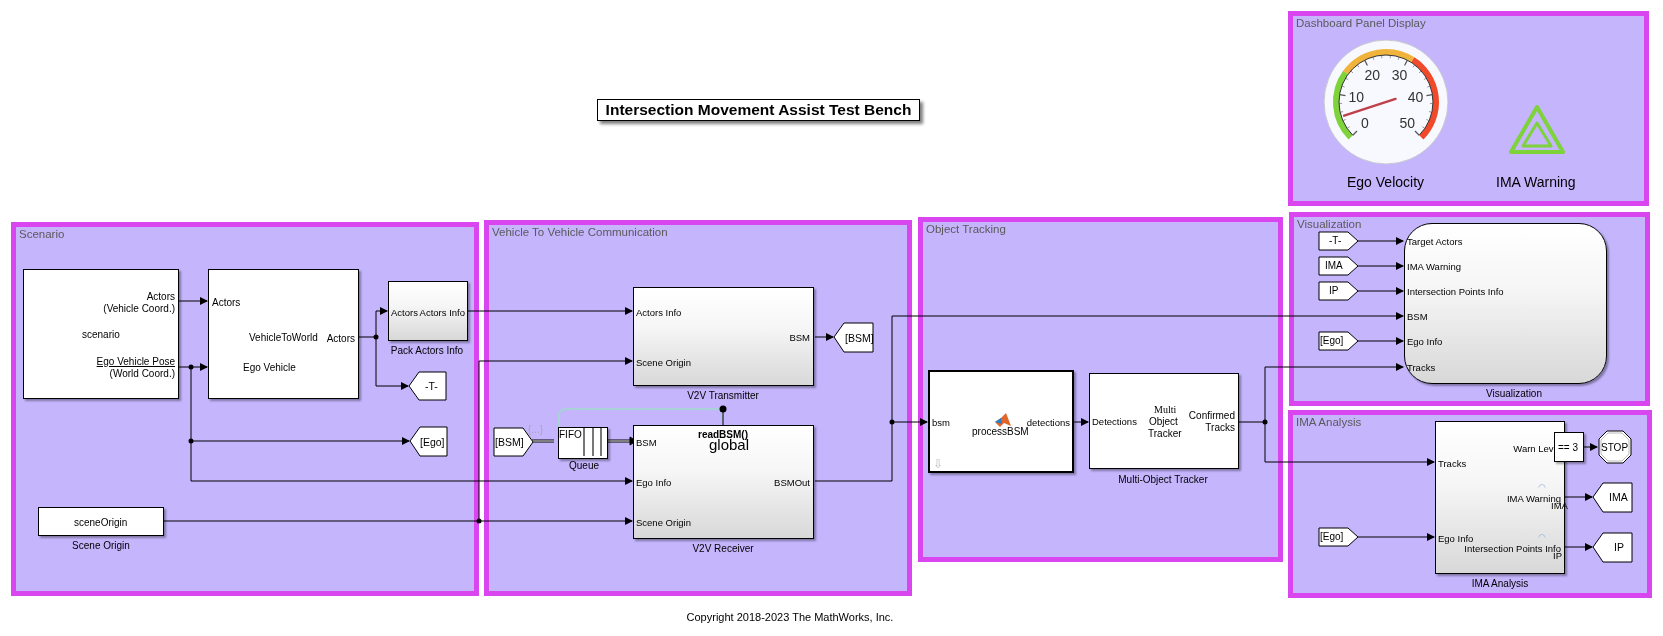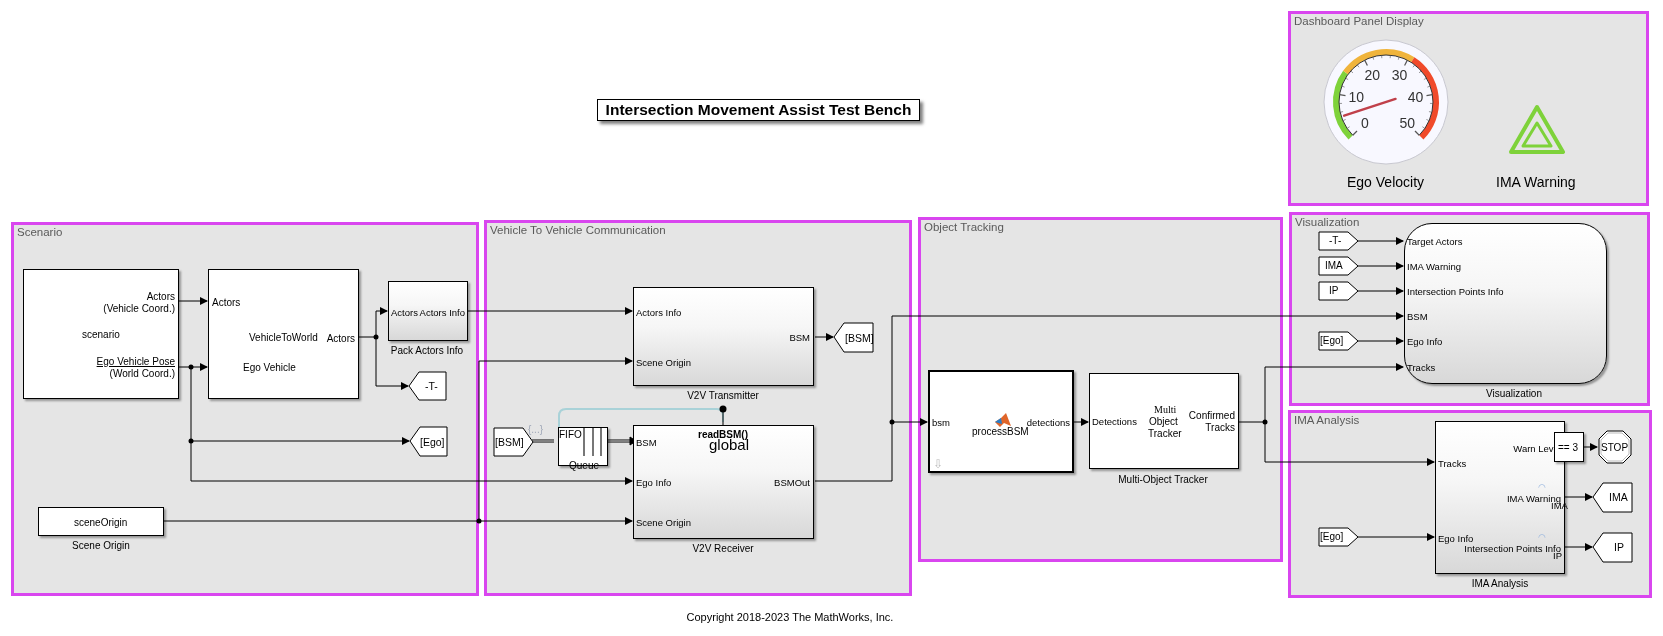--- a/index.html
+++ b/index.html
@@ -1,17 +1,17 @@
 <!DOCTYPE html>
 <html><head>
 <meta charset="utf-8">
 <style>
   html,body{margin:0;padding:0;background:#fff;}
   body{width:1663px;height:636px;position:relative;overflow:hidden;font-family:"Liberation Sans",sans-serif;color:#000;}
-  .area{position:absolute;background:#e5e5e5;border:3px solid #d946ef;box-sizing:border-box;}
+  .area{position:absolute;background:#c4b5fd;border:5px solid #d946ef;box-sizing:border-box;}
   .area-title{position:absolute;left:3px;top:1px;font-size:11.5px;color:#5a5a5a;}
   .blk{position:absolute;border:1px solid #000;box-sizing:border-box;background:#fff;box-shadow:2px 2px 2px rgba(0,0,0,0.35);}
   .grad{background:linear-gradient(to bottom,#ffffff 0%,#f6f6f6 40%,#d8d8d8 100%);}
   .lbl{position:absolute;font-size:10px;white-space:nowrap;line-height:11px;}
   .port{position:absolute;font-size:9.5px;white-space:nowrap;line-height:11px;}
   .cap{position:absolute;font-size:10px;white-space:nowrap;text-align:center;transform:translateX(-50%);}
   svg.wires{position:absolute;left:0;top:0;pointer-events:none;}
   .title-box{position:absolute;left:597px;top:99px;width:323px;height:22px;border:1px solid #000;background:#fff;box-shadow:3px 3px 3px rgba(0,0,0,0.5);box-sizing:border-box;font-weight:bold;font-size:15.5px;text-align:center;line-height:20px;}
   .tag{position:absolute;font-size:10.5px;}
   .copyright{position:absolute;left:0;width:1580px;top:611px;text-align:center;font-size:11px;}
@@ -150,21 +150,21 @@
   <path d="M1,15 L11,1 L40,1 L40,30 L11,30 z" fill="#fff" stroke="#000"></path>
 </svg>
 <span class="tag" style="left:845px;top:332px;">[BSM]</span>
 
 <svg style="position:absolute;left:493px;top:427px;" width="42" height="30">
   <path d="M1,1 L30,1 L40,15 L30,29 L1,29 z" fill="#fff" stroke="#000"></path>
 </svg>
 <span class="tag" style="left:495px;top:436px;">[BSM]</span>
 <span class="lbl" style="left:528px;top:424px;color:#a0a8b8;">{...}</span>
 
-<div class="blk" style="left:558px;top:427px;width:50px;height:39px;">
+<div class="blk" style="left:558px;top:427px;width:50px;height:32px;">
   <span class="lbl" style="left:0px;top:1px;">FIFO</span>
   <div style="position:absolute;left:24px;top:0;width:2px;height:28px;background:#777;"></div>
   <div style="position:absolute;left:33px;top:0;width:2px;height:28px;background:#777;"></div>
   <div style="position:absolute;left:41px;top:0;width:2px;height:28px;background:#777;"></div>
 </div>
 <span class="cap" style="left:584px;top:460px;">Queue</span>
 
 <div class="blk grad" style="left:633px;top:425px;width:181px;height:114px;">
   <span class="lbl" style="left:64px;top:3px;font-weight:bold;">readBSM()</span>
   <span class="lbl" style="left:75px;top:13px;font-size:15px;">global</span>

